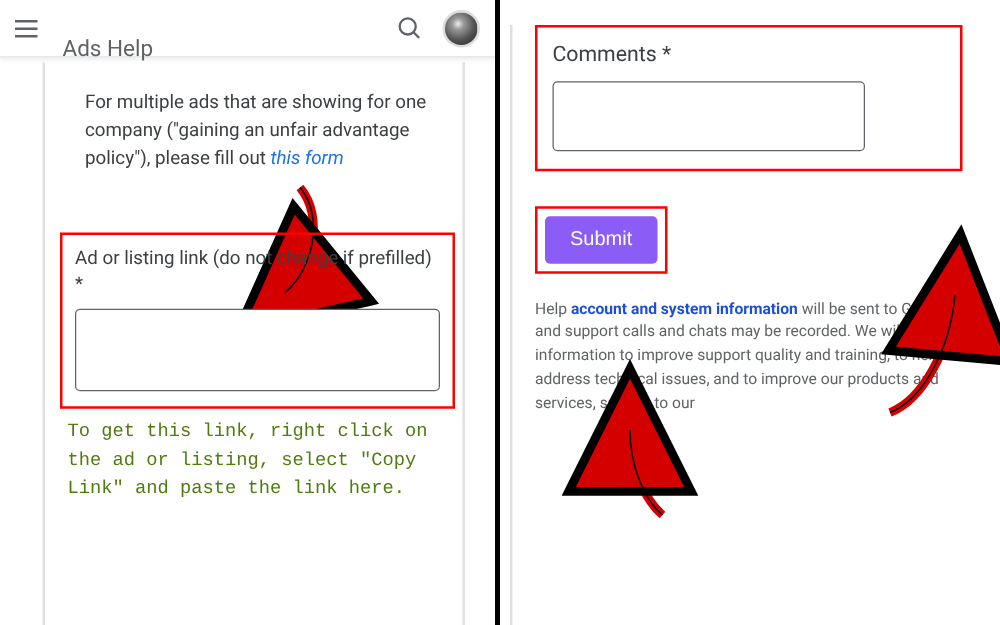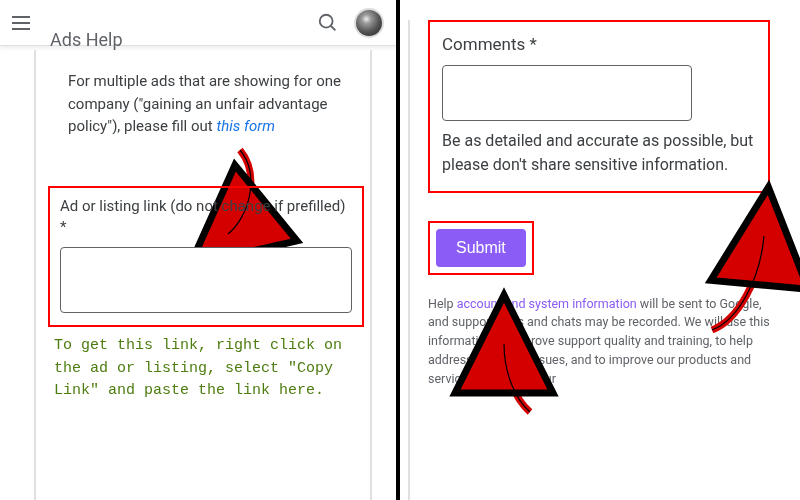--- a/index.html
+++ b/index.html
@@ -130,21 +130,21 @@
       font-size: 16px;
       padding: 10px 20px;
       cursor: pointer;
     }
     .disclaimer {
       font-size: 12.5px;
       color: #5f6368;
       line-height: 1.5;
       margin-top: 20px;
     }
-    .disclaimer a { color: #8b5cf6; text-decoration: none; }
+    .disclaimer a { color: #1d4ed8; text-decoration: none; font-weight: bold; }
     
     .arrow {
       position: absolute;
       pointer-events: none;
     }
     .arrow svg { overflow: visible; }
   </style>
 </head>
 <body>
 
@@ -194,21 +194,20 @@
       <div class="help-under">To get this link, right click on the ad or listing, select "Copy Link" and paste the link here.</div>
     </div>
   </div>
 
   <div class="pane pane-right">
     <div class="right-inner">
 
       <div class="comments-box">
         <div class="field-label">Comments *</div>
         <div class="input-outline sm"></div>
-        <div class="comments-help">Be as detailed and accurate as possible, but please don't share sensitive information.</div>
       </div>
 
       
       <div class="arrow" style="right:4px; top:200px;">
         <svg width="110" height="120">
           <defs>
             <marker id="ah2" markerWidth="18" markerHeight="18" refX="9" refY="9" orient="auto">
               <path d="M2,2 L16,9 L2,16 Z" fill="#d40000" stroke="#000" stroke-width="1"></path>
             </marker>
           </defs>

